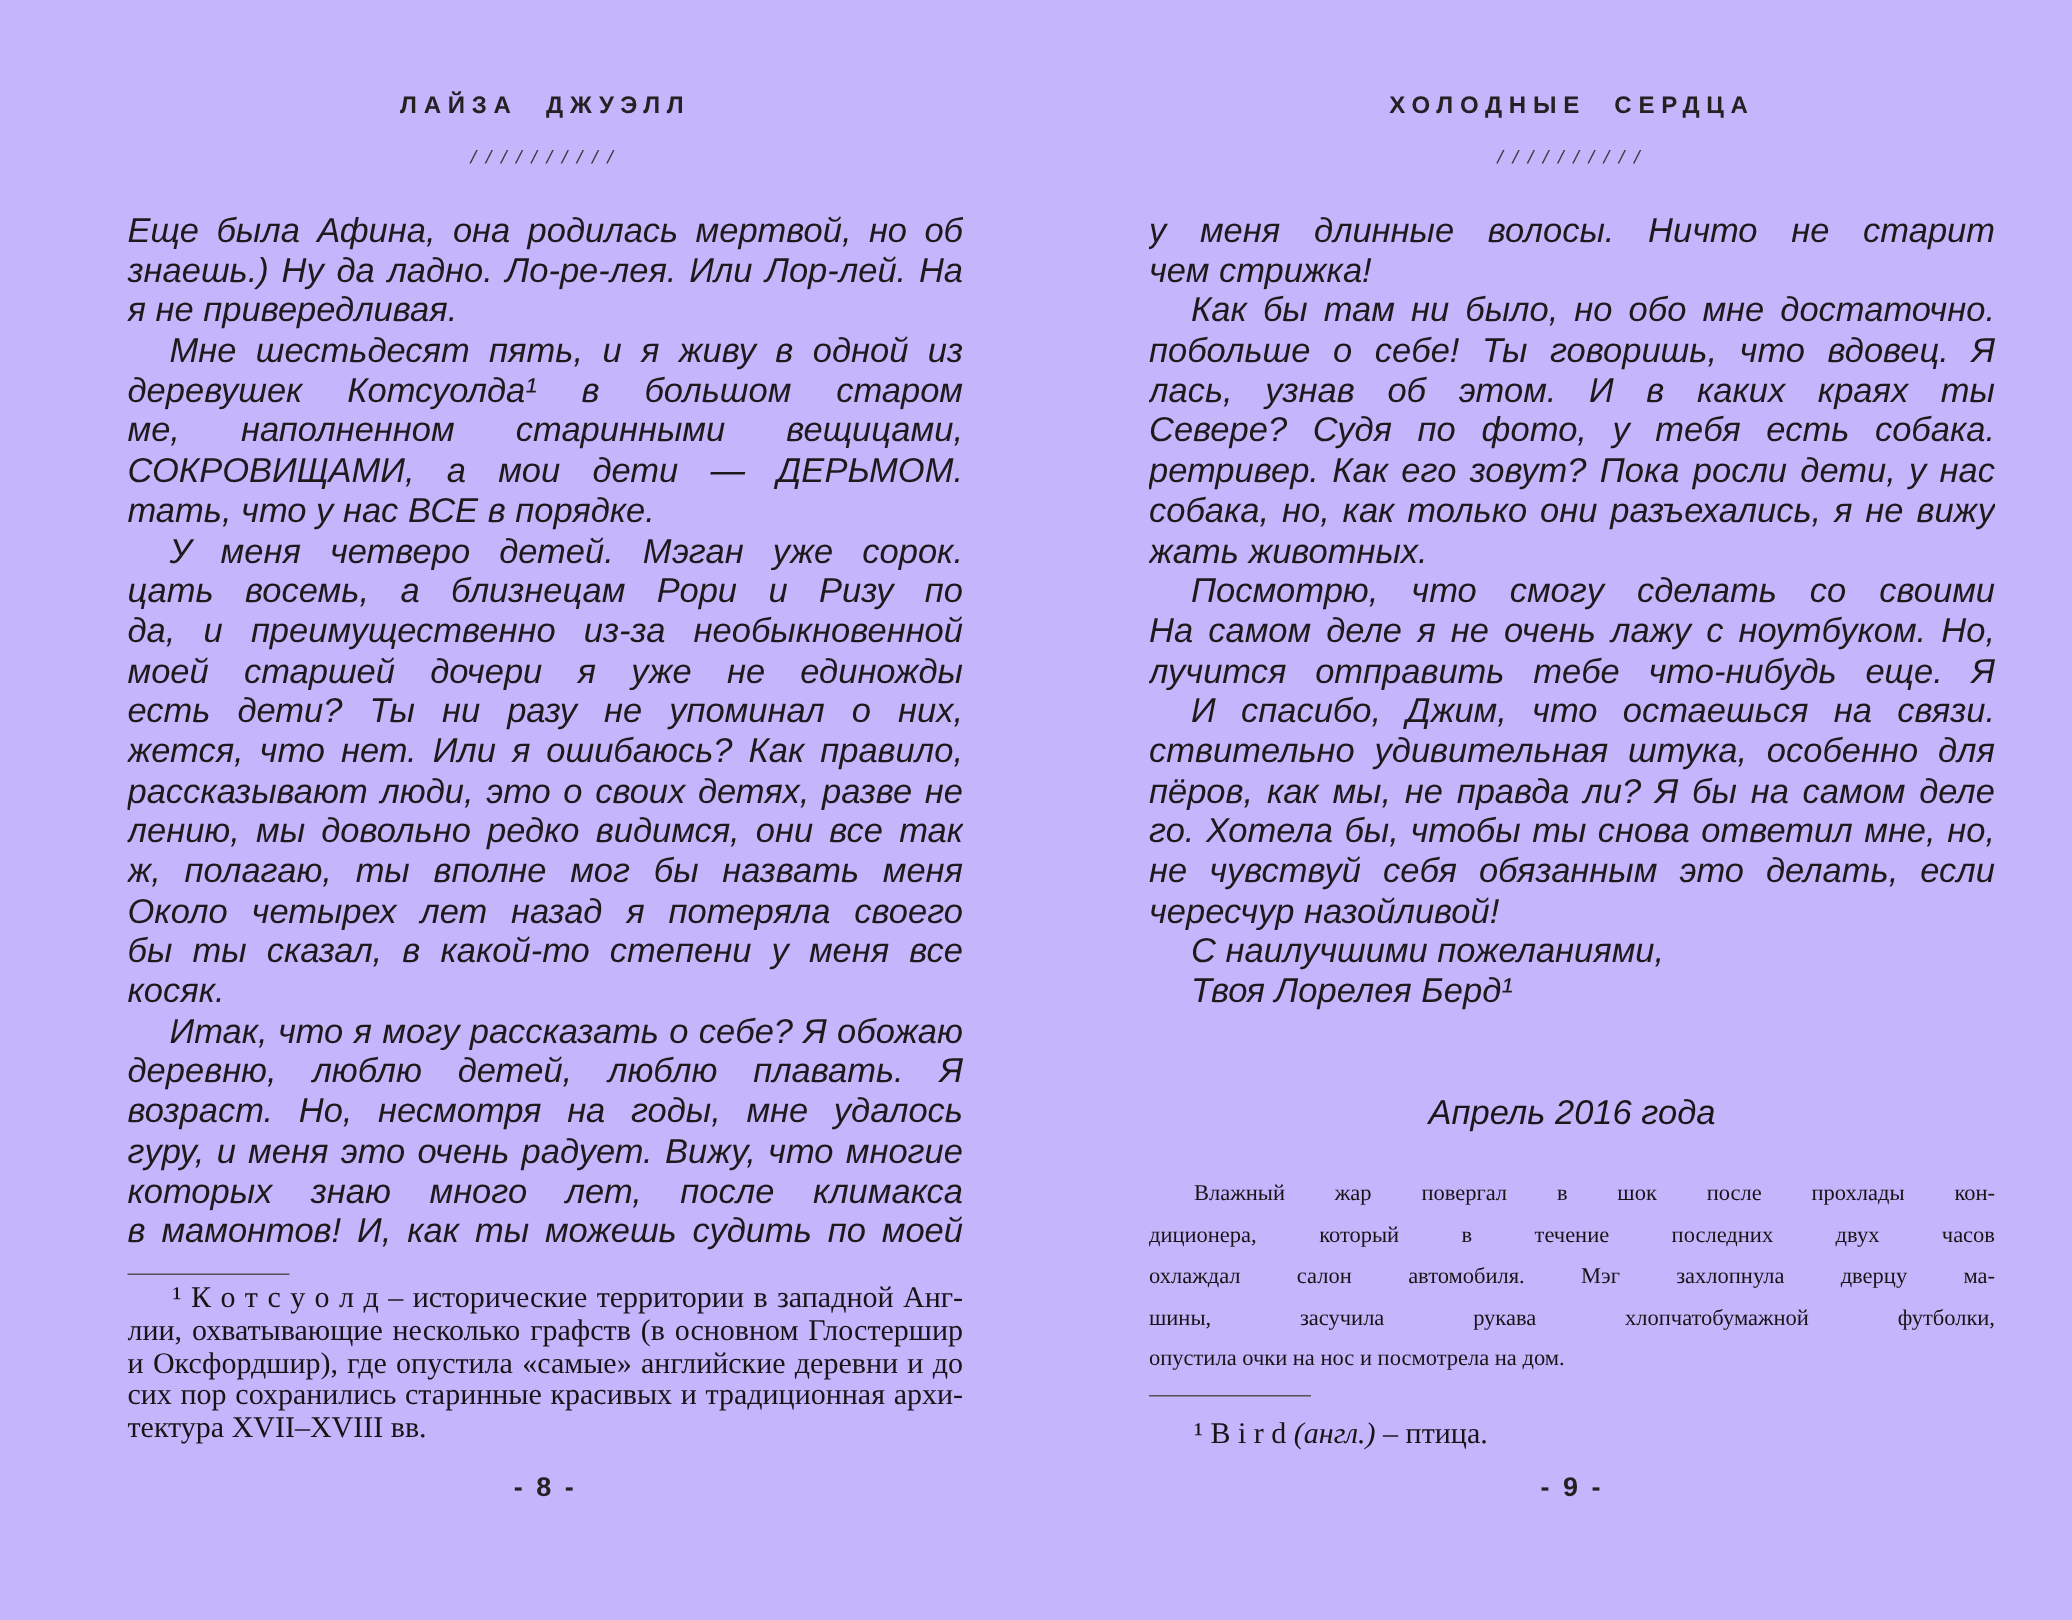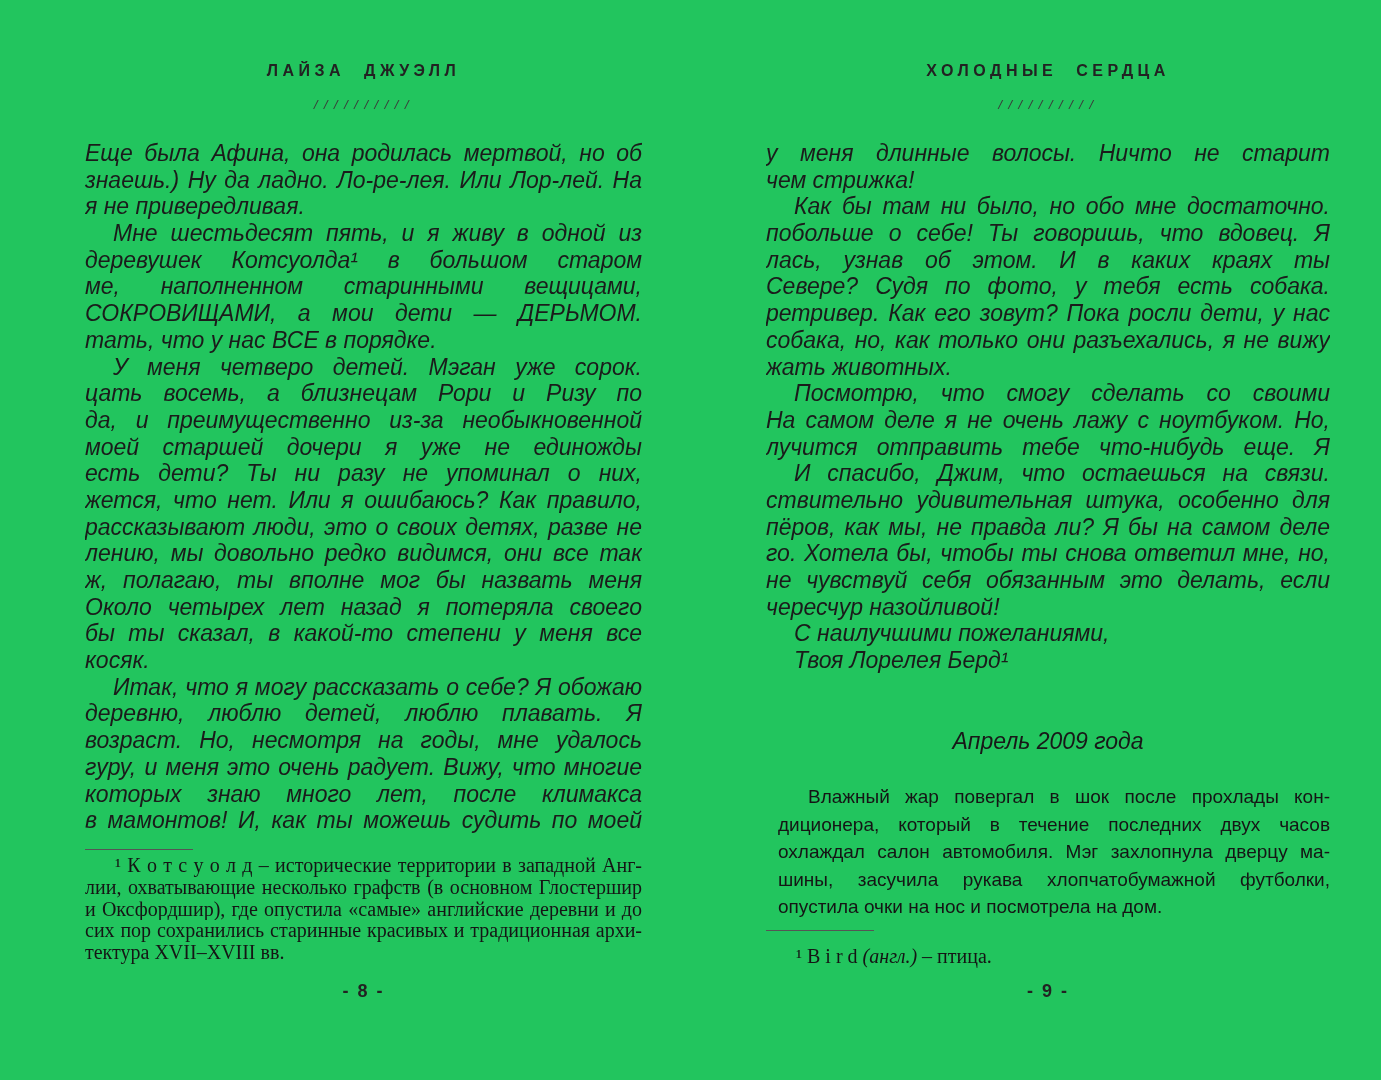--- a/index.html
+++ b/index.html
@@ -1,19 +1,19 @@
 <!DOCTYPE html>
 <html lang="ru"><head>
 <meta charset="utf-8">
 <style>
   html,body{margin:0;padding:0;background:#e8e8e8;}
   .scan{
     position:relative;
     width:1381px;height:1080px;
-    background:#22c55e;
+    background:#c4b5fd;
     overflow:hidden;
     color:#1c1c1c;
   }
   .page{position:absolute;top:0;height:1080px;}
   #pL{left:85px;width:557px;}
   #pR{left:766px;width:564px;}
 
   .runhead{
     position:absolute;top:62px;left:0;right:0;
     text-align:center;
@@ -56,23 +56,23 @@
   .section-heading{
     position:absolute;top:728px;left:0;right:0;
     text-align:center;
     font-family:"Liberation Sans",sans-serif;
     font-style:italic;
     font-size:23px;
     color:#181818;
   }
 
   .narration{
-    position:absolute;top:783px;left:12px;right:0;
-    font-family:Liberation Sans, sans-serif;
-    font-size:19px;
+    position:absolute;top:783px;left:0;right:0;
+    font-family:Liberation Serif, serif;
+    font-size:15px;
     line-height:27.5px;
     color:#151515;
   }
   .narration .line{height:27.5px;}
   .narration .line.indent{text-indent:30px;}
 
   .fnrule{
     position:absolute;left:0;
     width:108px;height:0;
     border-top:1.6px solid #555;
@@ -170,21 +170,21 @@
         <div class="line end">лучится отправить тебе что-нибудь еще. Я попробую.</div>
         <div class="line indent">И спасибо, Джим, что остаешься на связи. Интернет дей-</div>
         <div class="line">ствительно удивительная штука, особенно для таких стар-</div>
         <div class="line">пёров, как мы, не правда ли? Я бы на самом деле пропала без не-</div>
         <div class="line">го. Хотела бы, чтобы ты снова ответил мне, но, пожалуйста,</div>
         <div class="line">не чувствуй себя обязанным это делать, если сочтешь меня</div>
         <div class="line end">чересчур назойливой!</div>
         <div class="line indent end">С наилучшими пожеланиями,</div>
         <div class="line indent end">Твоя Лорелея Берд¹</div>
       </div>
-    <div class="section-heading">Апрель 2009 года</div>
+    <div class="section-heading">Апрель 2016 года</div>
     <div class="narration">
         <div class="line indent">Влажный жар повергал в шок после прохлады кон-</div>
         <div class="line">диционера, который в течение последних двух часов</div>
         <div class="line">охлаждал салон автомобиля. Мэг захлопнула дверцу ма-</div>
         <div class="line">шины, засучила рукава хлопчатобумажной футболки,</div>
         <div class="line end">опустила очки на нос и посмотрела на дом.</div>
       </div>
     <div class="fnrule"></div>
     <div class="footnote">
       <span class="sup">¹</span><span>B i r d</span><span class="it">(англ.)</span><span>– птица.</span>

